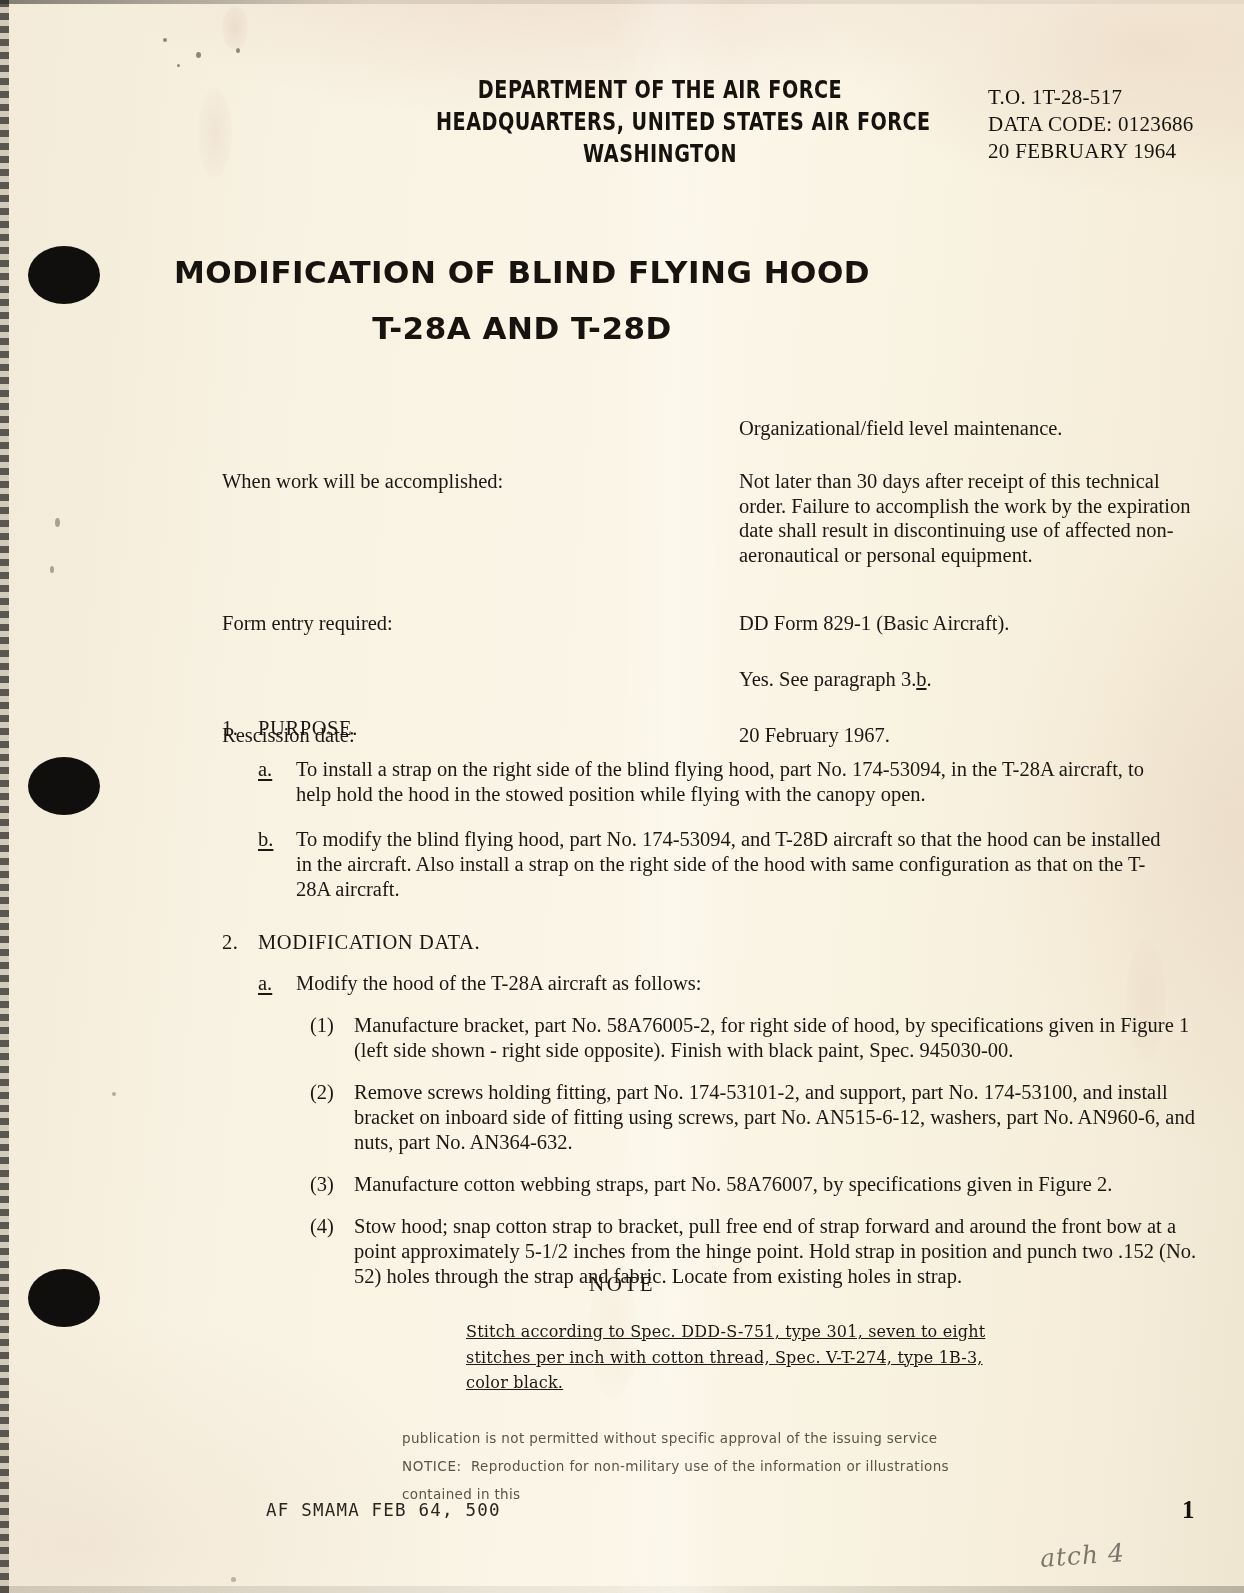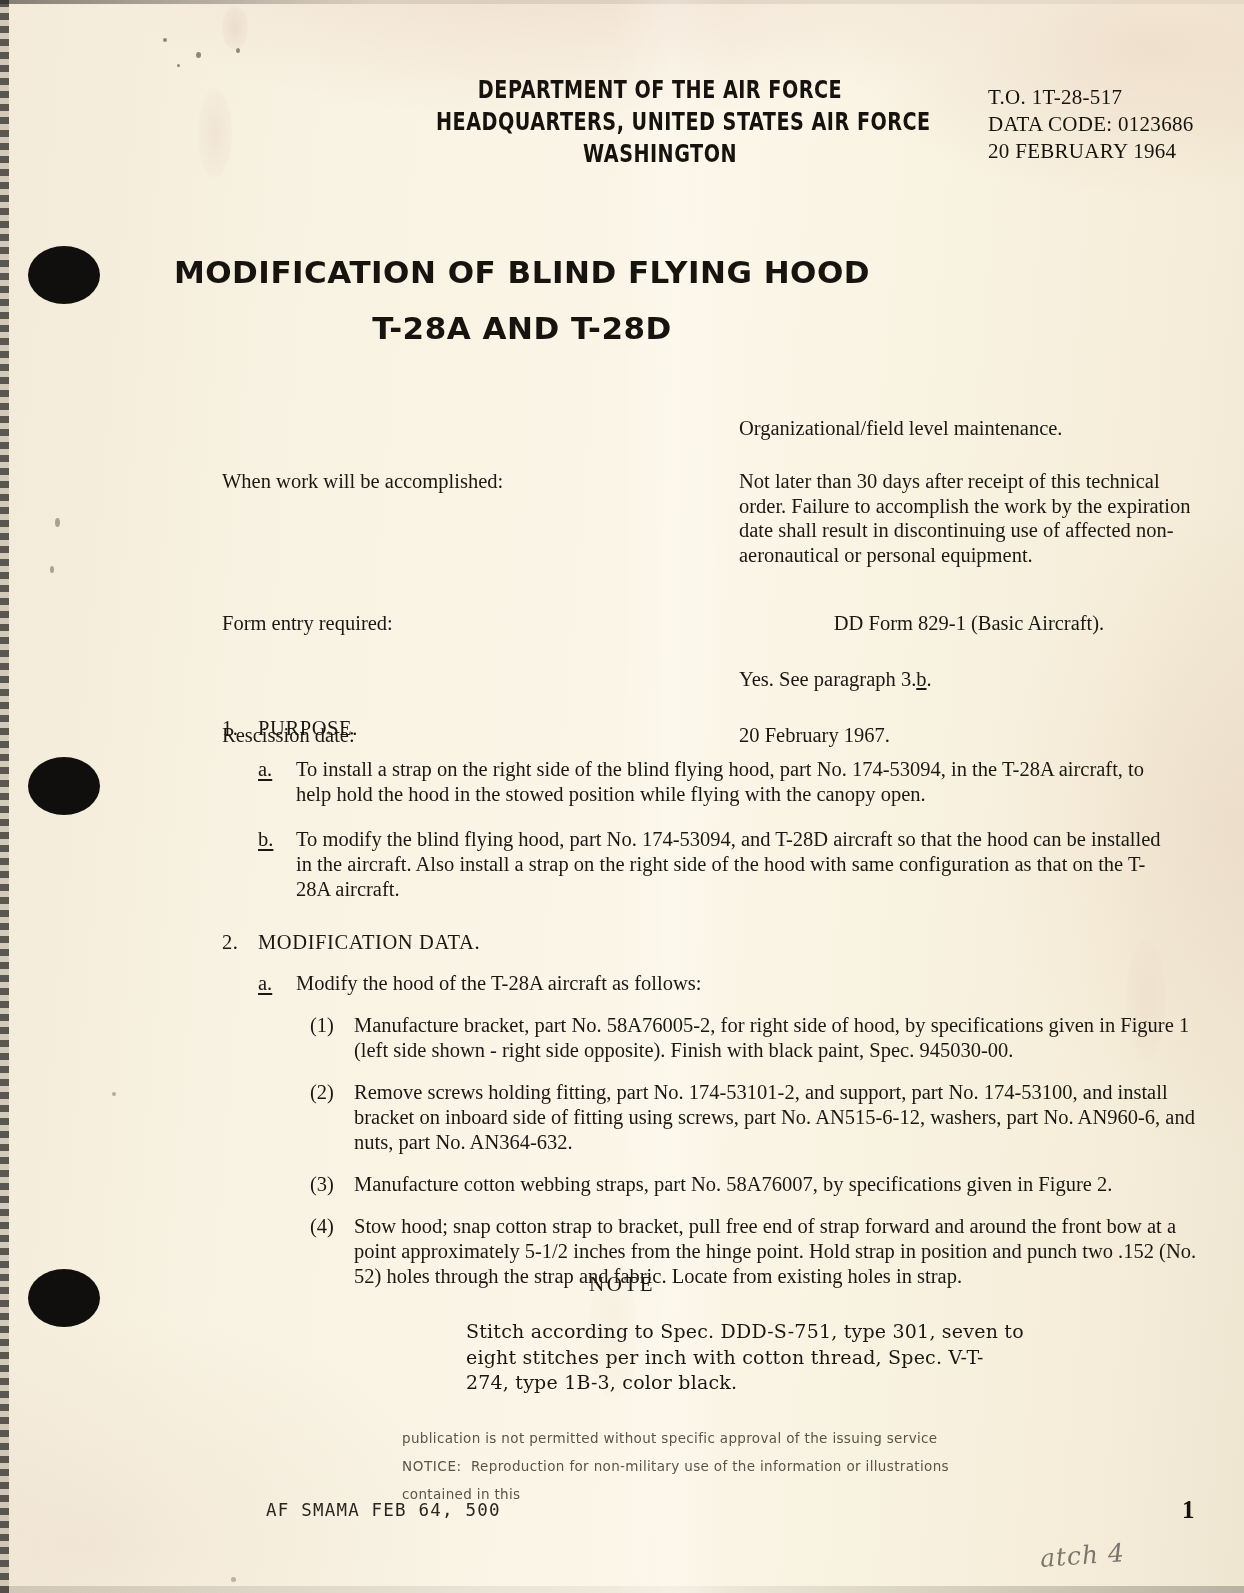--- a/index.html
+++ b/index.html
@@ -186,23 +186,24 @@
   .note-title {
     text-align: center;
     font-size: 21px;
     letter-spacing: 2.5px;
     font-family: "Liberation Serif", serif;
   }
   .note-body {
     margin: 22px 13px 0 466px;
     width: 560px;
     font-family: "DejaVu Serif", serif;
-    font-size: 19px;
+    font-size: 16px;
     line-height: 25.5px;
     letter-spacing: 0.2px;
+    text-decoration: underline;
   }
 
   
   .notice {
     position: absolute;
     left: 402px; top: 1424px;
     width: 600px;
     font-family: "DejaVu Sans", sans-serif;
     font-size: 13.5px;
     line-height: 28px;
@@ -301,21 +302,21 @@
       <span class="v" style="display:block;">Organizational/field level maintenance.</span>
     </div>
 
     <div class="defrow r2" style="min-height:120px;">
       <span class="k">When work will be accomplished:</span>
       <span class="v" style="display:block;">Not later than 30 days after receipt of this technical order.  Failure to accomplish the work by the expiration date shall result in discontinuing use of affected non-aeronautical or personal equipment.</span>
     </div>
 
     <div class="defrow r3" style="min-height:40px;">
       <span class="k">Form entry required:</span>
-      <span class="v" style="display:block;text-align:center;">DD Form 829-1 (Basic Aircraft).</span>
+      <span class="v" style="display:block;">DD Form 829-1 (Basic Aircraft).</span>
     </div>
 
     <div class="defrow r4" style="min-height:40px;">
       <span class="v" style="display:block;"><span>Yes.  See paragraph 3.</span><u class="ul">b</u><span>.</span></span>
     </div>
 
     <div class="defrow" style="min-height:30px;">
       <span class="k">Rescission date:</span>
       <span class="v" style="display:block;">20 February 1967.</span>
     </div>

